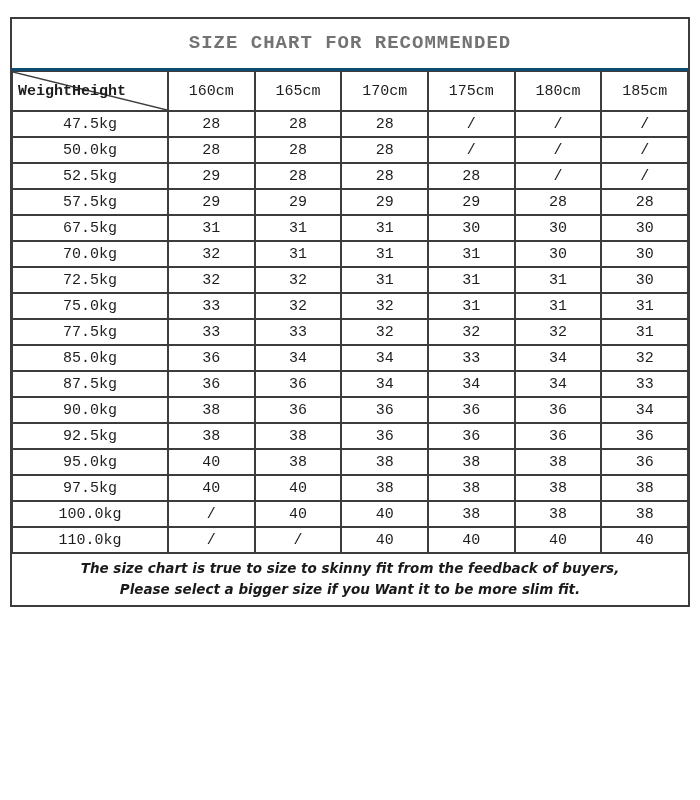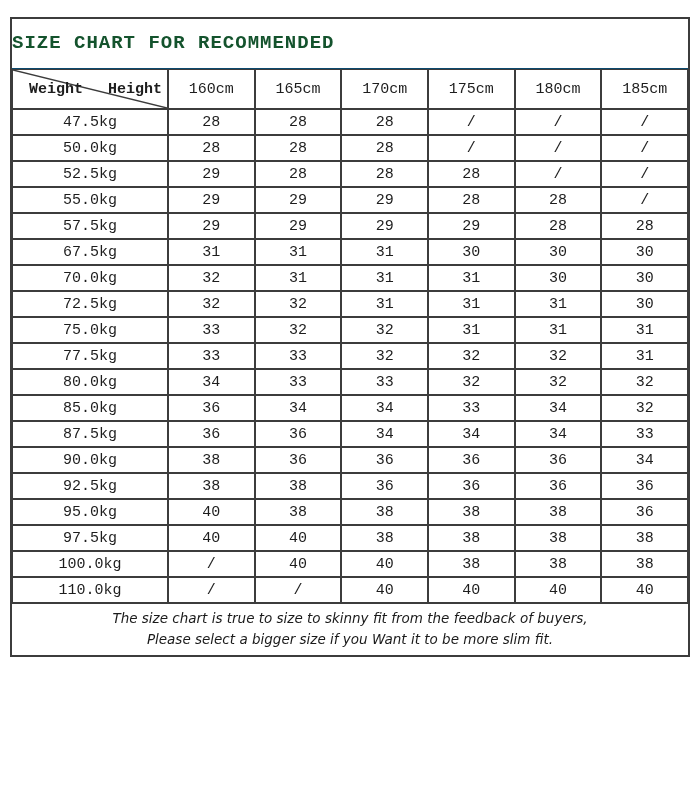--- a/index.html
+++ b/index.html
@@ -15,27 +15,27 @@
     left: 10px;
     top: 17px;
     width: 680px;
     border: 2px solid #3c3c3c;
     background: #ffffff;
     box-sizing: border-box;
   }
   .title-bar {
     height: 49px;
     line-height: 49px;
-    text-align: left;
-    border-bottom: 1px solid #0c4a6e;
+    text-align: center;
+    border-bottom: 3px solid #0c4a6e;
     font-family: "Liberation Mono", monospace;
     font-weight: 700;
     font-size: 19px;
     letter-spacing: 1px;
-    color: #14532d;
+    color: #737373;
     white-space: nowrap;
   }
   table.size-table {
     width: 100%;
     border-collapse: separate;
     border-spacing: 0;
     table-layout: fixed;
   }
   table.size-table th,
   table.size-table td {
@@ -54,35 +54,34 @@
   th.corner-cell { position: relative; overflow: hidden; }
   .corner-svg {
     position: absolute;
     left: 0; top: 0;
     width: 100%; height: 100%;
     display: block;
   }
   .corner-labels {
     position: relative;
     display: flex;
-    justify-content: flex-end;
+    justify-content: flex-start;
     align-items: center;
     height: 38px;
     padding: 0 5px;
     font-weight: 700;
     font-size: 15px;
-    gap: 25px;
   }
   .footer-note {
     border-top: 1px solid #3c3c3c;
     padding: 4px 0 5px 0;
     text-align: center;
     font-family: "DejaVu Sans", sans-serif;
     font-style: italic;
-    font-weight: 400;
+    font-weight: 700;
     font-size: 13.5px;
     line-height: 21px;
     color: #1a1a1a;
   }
 </style>
 </head>
 <body>
 
 <div class="chart-box">
 
@@ -141,29 +140,20 @@
         <tr>
           <td>52.5kg</td>
           <td>29</td>
           <td>28</td>
           <td>28</td>
           <td>28</td>
           <td>/</td>
           <td>/</td>
         </tr>
         <tr>
-          <td>55.0kg</td>
-          <td>29</td>
-          <td>29</td>
-          <td>29</td>
-          <td>28</td>
-          <td>28</td>
-          <td>/</td>
-        </tr>
-        <tr>
           <td>57.5kg</td>
           <td>29</td>
           <td>29</td>
           <td>29</td>
           <td>29</td>
           <td>28</td>
           <td>28</td>
         </tr>
         <tr>
           <td>67.5kg</td>
@@ -202,29 +192,20 @@
           <td>31</td>
         </tr>
         <tr>
           <td>77.5kg</td>
           <td>33</td>
           <td>33</td>
           <td>32</td>
           <td>32</td>
           <td>32</td>
           <td>31</td>
-        </tr>
-        <tr>
-          <td>80.0kg</td>
-          <td>34</td>
-          <td>33</td>
-          <td>33</td>
-          <td>32</td>
-          <td>32</td>
-          <td>32</td>
         </tr>
         <tr>
           <td>85.0kg</td>
           <td>36</td>
           <td>34</td>
           <td>34</td>
           <td>33</td>
           <td>34</td>
           <td>32</td>
         </tr>

